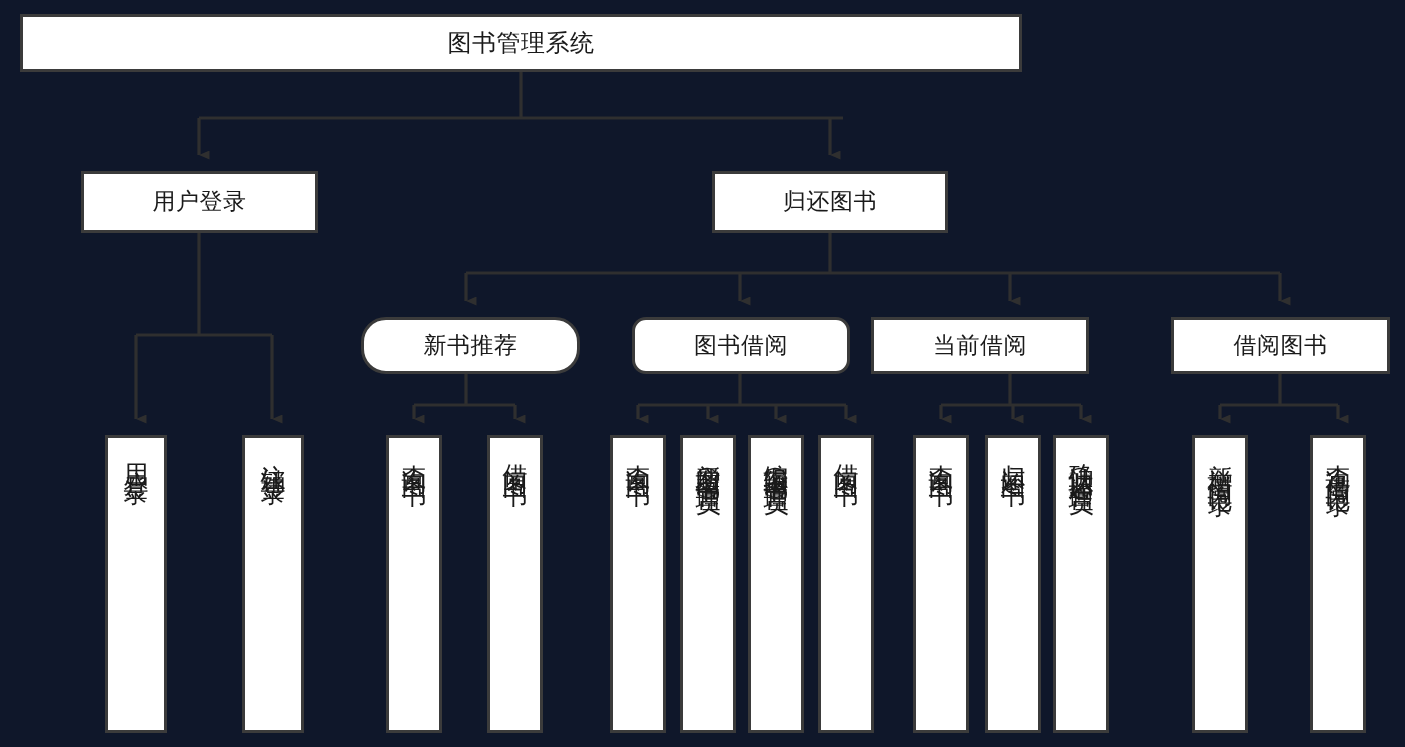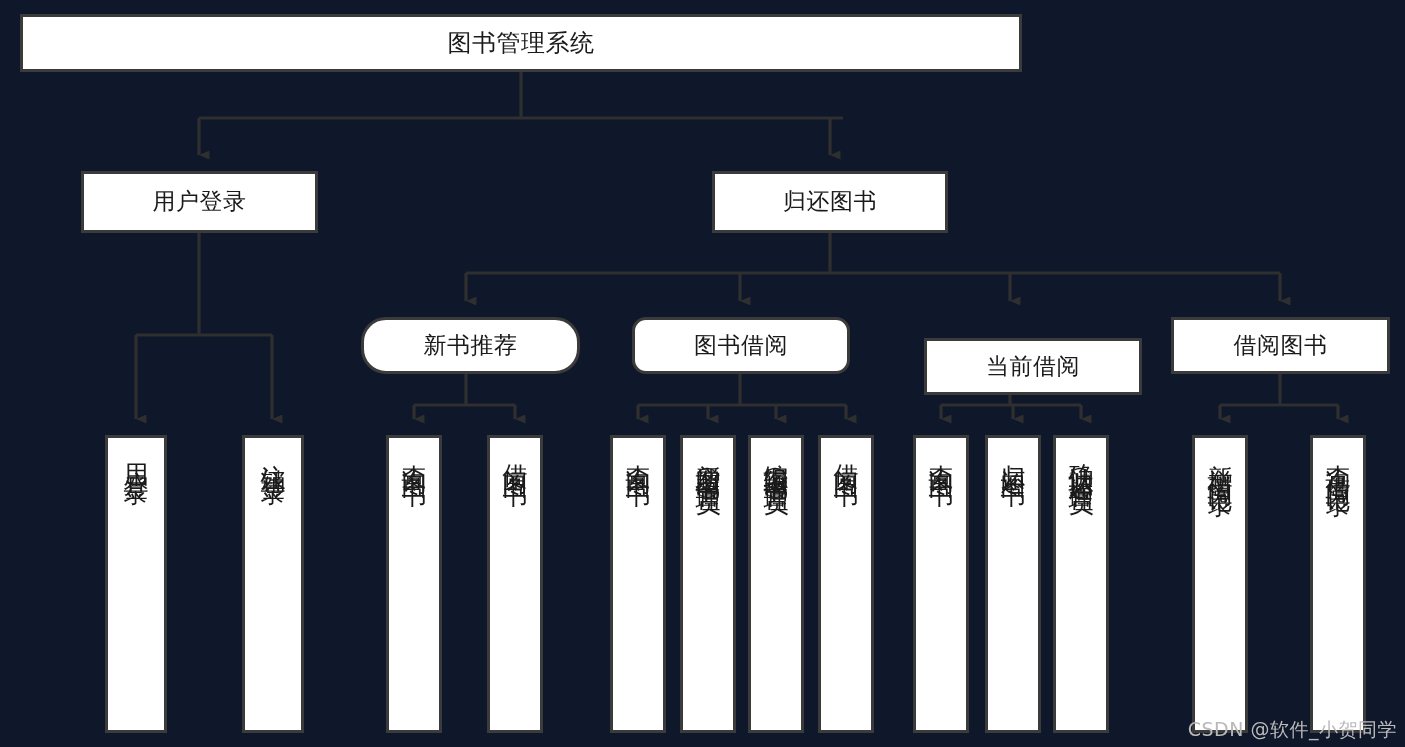--- a/index.html
+++ b/index.html
@@ -143,21 +143,21 @@
   <div class="node horiz" style="left:712px; top:171px; width:236px; height:62px;">
     <span class="label">归还图书</span>
   </div>
 
   <div class="node horiz" style="left:361px; top:317px; width:219px; height:57px;border-radius:25px;">
     <span class="label">新书推荐</span>
   </div>
   <div class="node horiz" style="left:632px; top:317px; width:218px; height:57px;border-radius:14px;">
     <span class="label">图书借阅</span>
   </div>
-  <div class="node horiz" style="left:924px; top:317px; width:218px; height:57px;margin-top:21px;">
+  <div class="node horiz" style="left:871px; top:317px; width:218px; height:57px;">
     <span class="label">当前借阅</span>
   </div>
   <div class="node horiz" style="left:1171px; top:317px; width:219px; height:57px;">
     <span class="label">借阅图书</span>
   </div>
 
   <div class="node vert" style="left:105px; top:435px; width:62px; height:298px;">
     <span class="label">用户登录</span>
   </div>
   <div class="node vert" style="left:242px; top:435px; width:62px; height:298px;">
@@ -194,15 +194,14 @@
     <span class="label">确认归还（管理员）</span>
   </div>
 
   <div class="node vert" style="left:1192px; top:435px; width:56px; height:298px;">
     <span class="label">新增借阅记录</span>
   </div>
   <div class="node vert" style="left:1310px; top:435px; width:56px; height:298px;">
     <span class="label">查询借阅记录</span>
   </div>
 
-  <div class="watermark">CSDN @软件_小贺同学</div>
 
 </div>
 
 </body></html>

